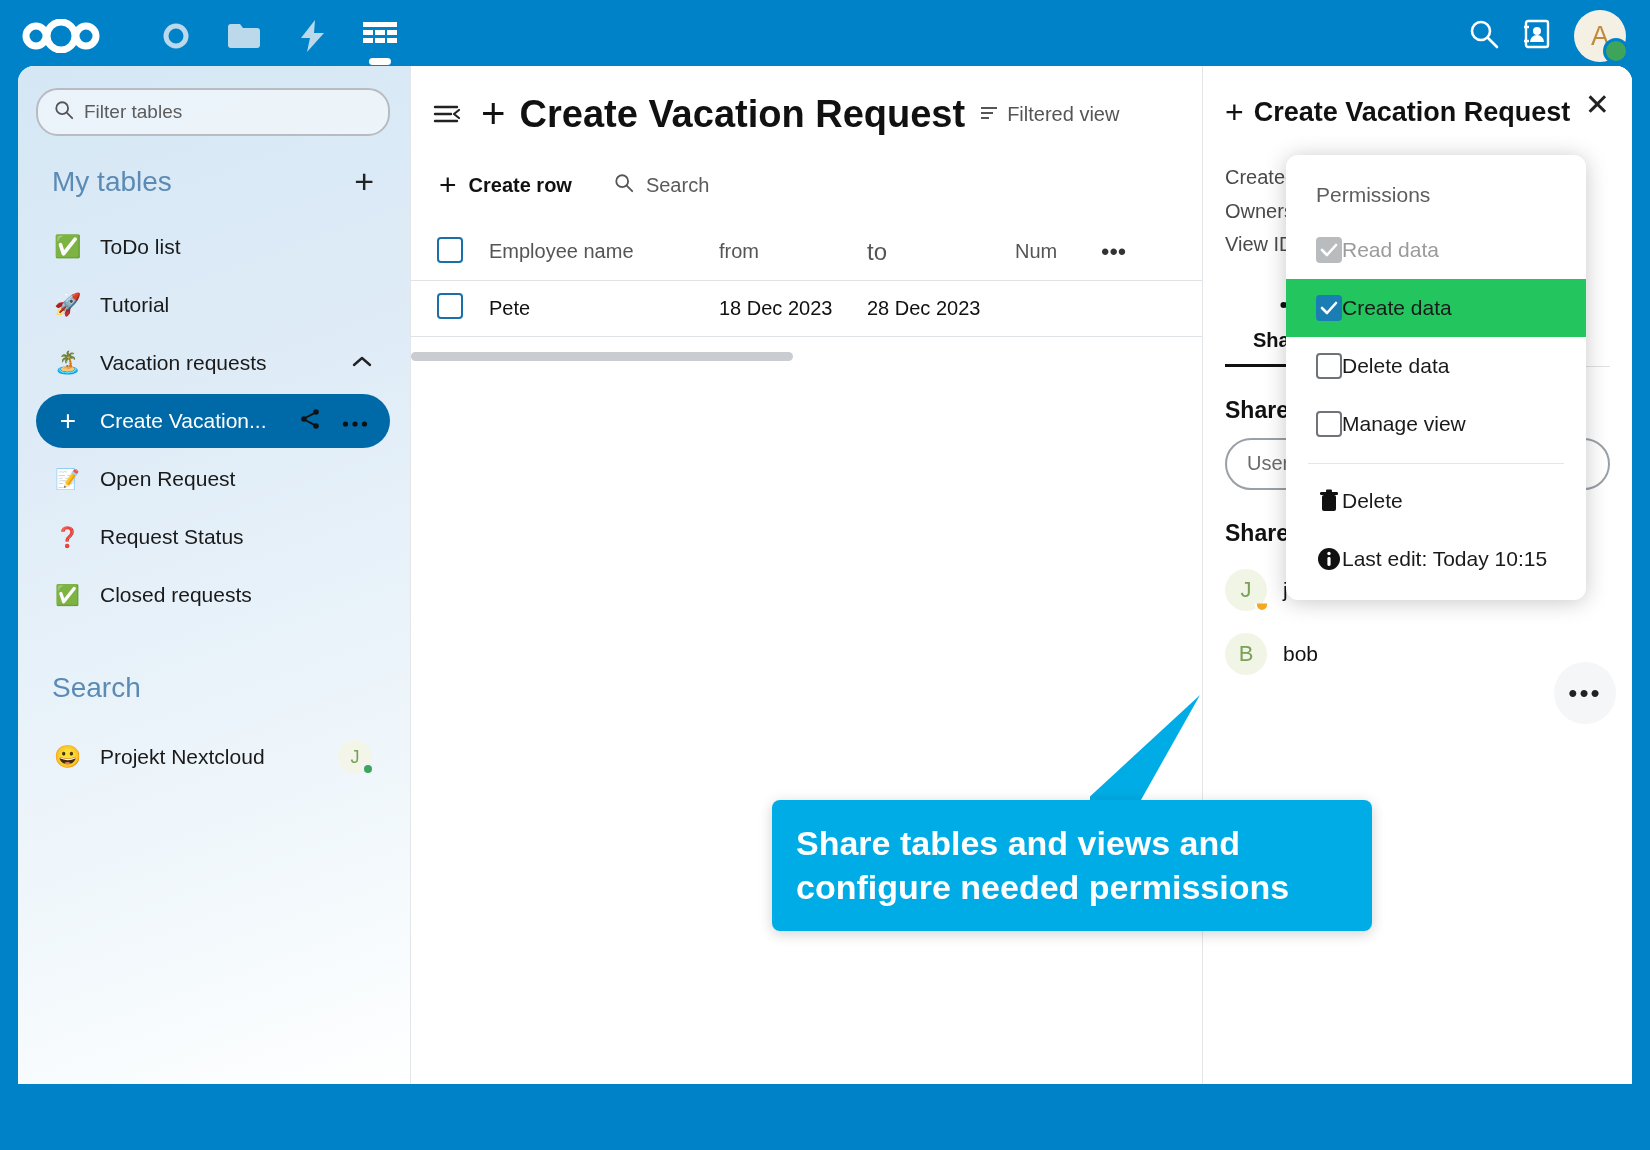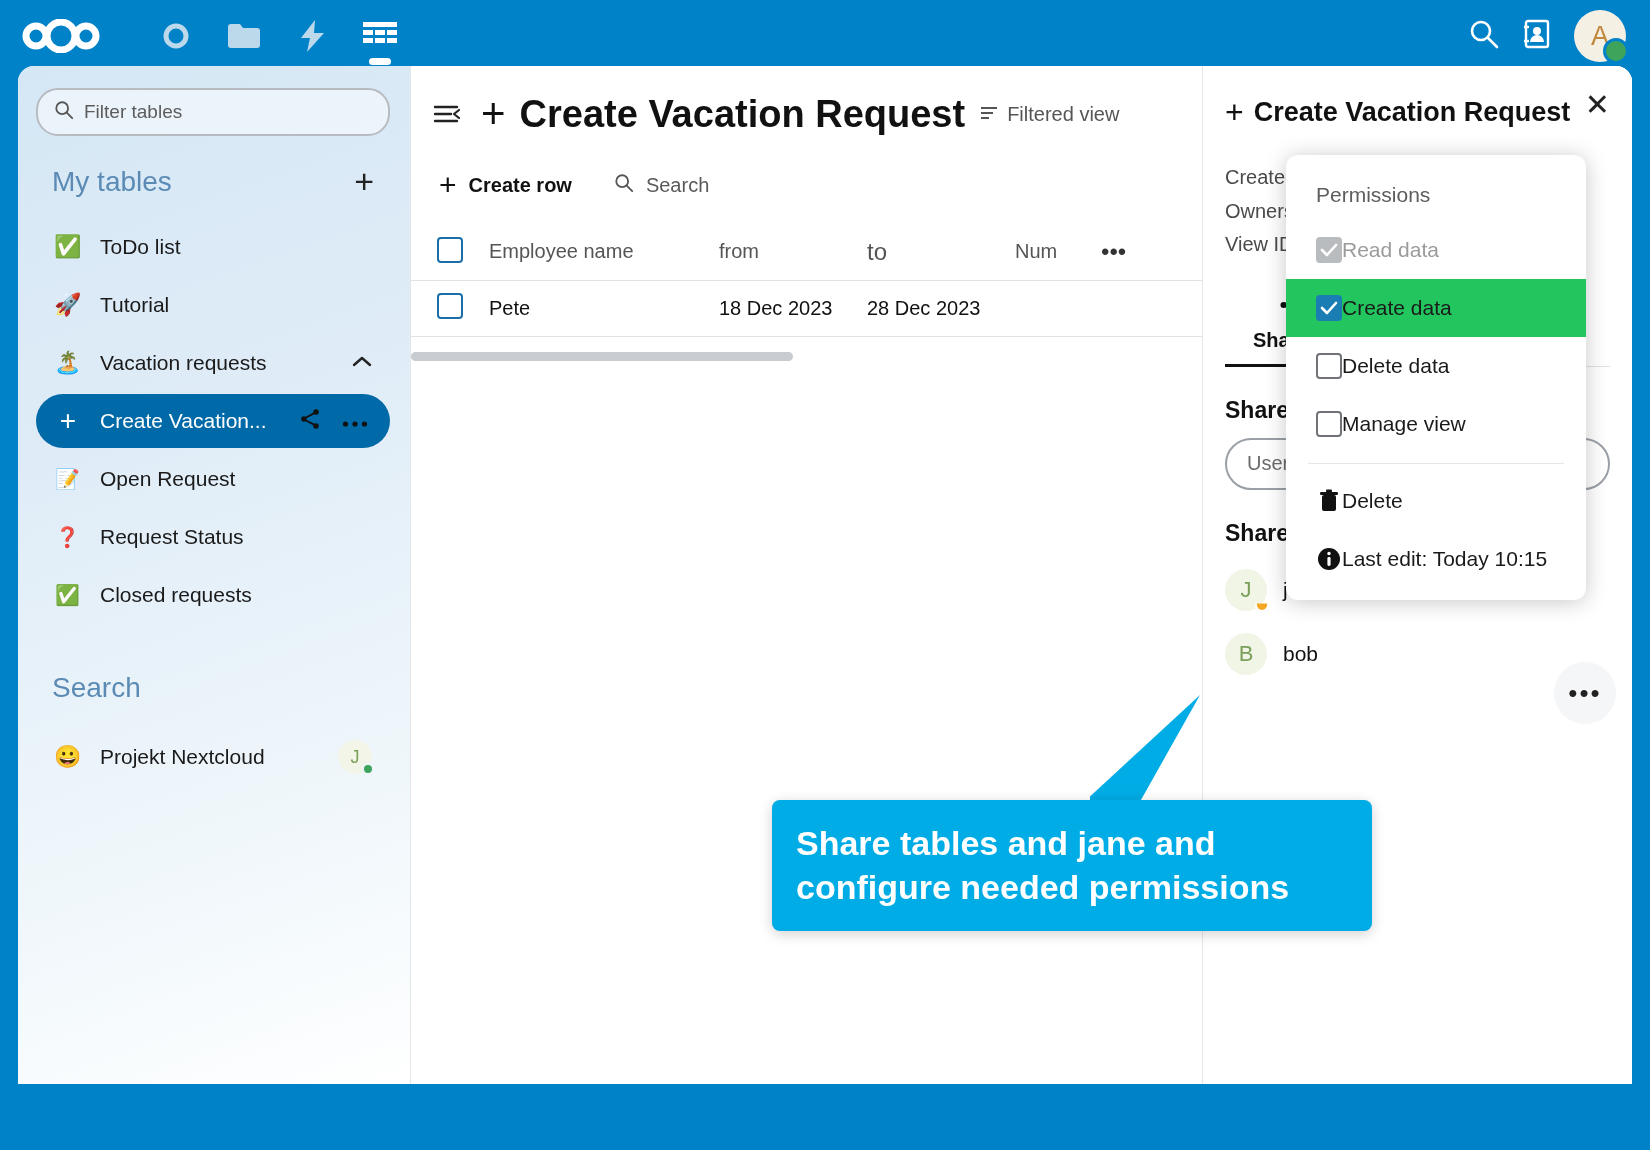--- a/index.html
+++ b/index.html
@@ -630,17 +630,17 @@
       <span>Last edit: Today 10:15</span>
     </div>
   </div>
 
   <div class="callout-tail">
     <svg width="220" height="130" viewBox="0 0 220 130">
       <path d="M130 0 L58 128 L2 118 Z" fill="#00ace5" transform="translate(-20,0)"></path>
     </svg>
   </div>
   <div class="callout">
-    <div class="callout-text">Share tables and jane and</div>
+    <div class="callout-text">Share tables and views and</div>
     <div class="callout-text">configure needed permissions</div>
   </div>
 
 </div>
 
 </body></html>

